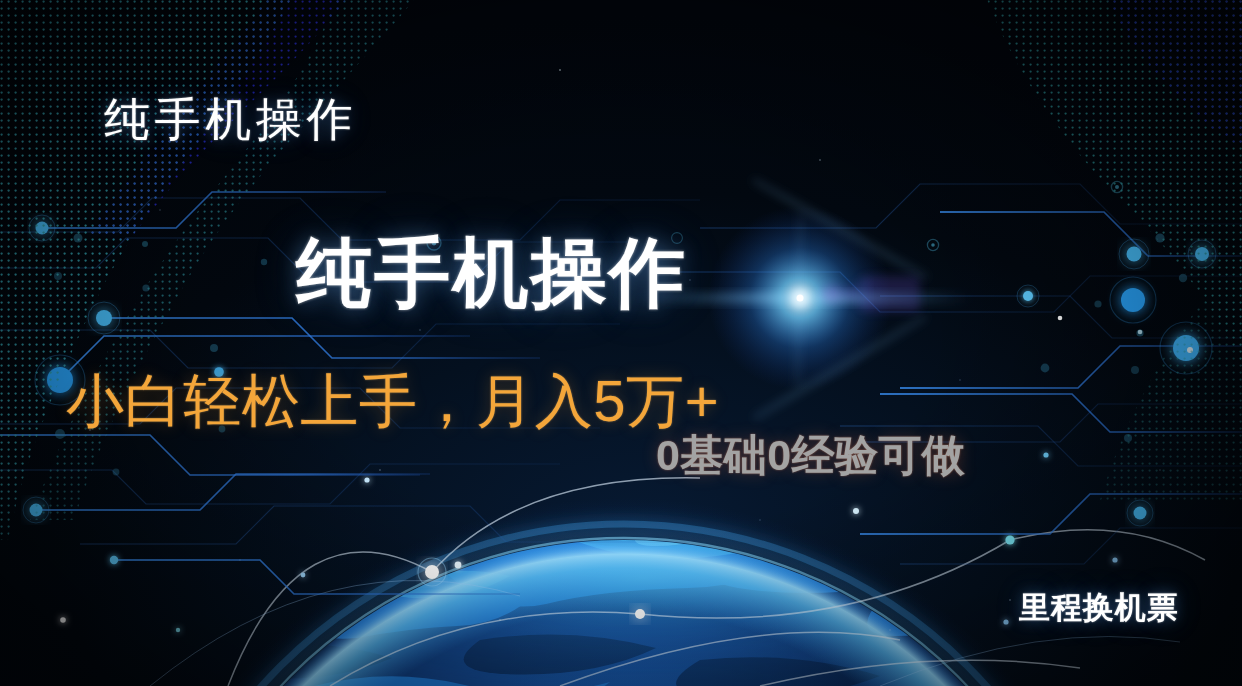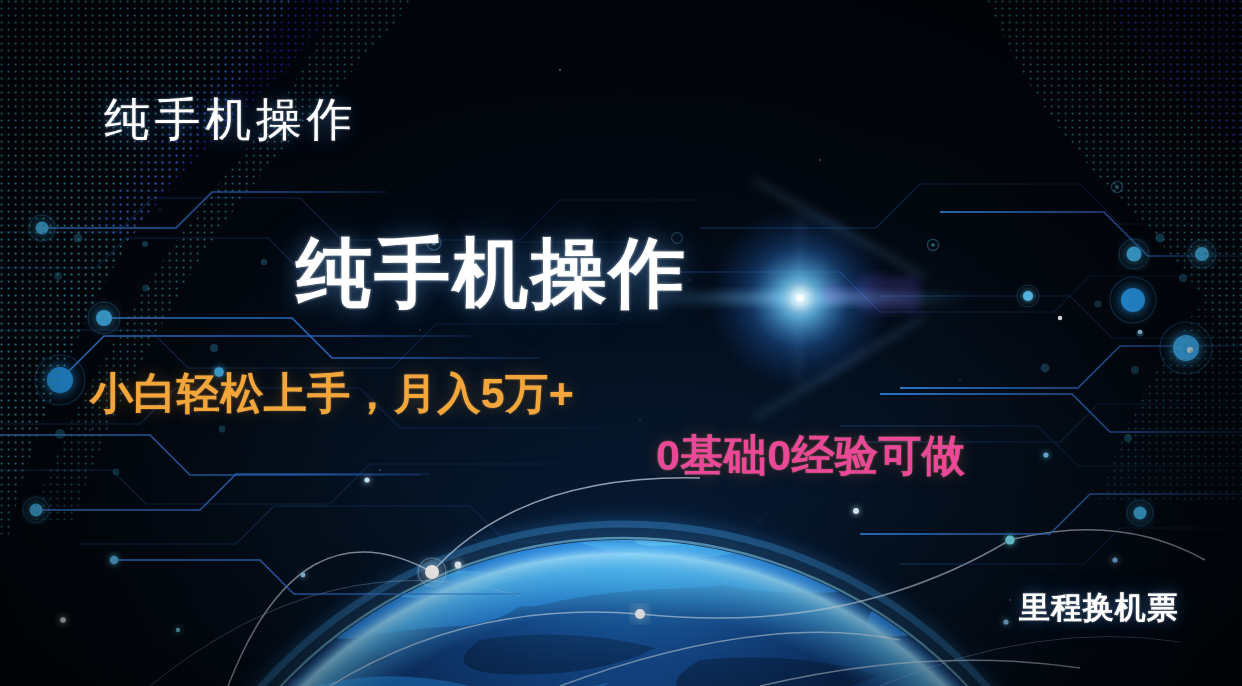--- a/index.html
+++ b/index.html
@@ -98,36 +98,35 @@
     font-weight: 700;
     letter-spacing: .03em;
     text-shadow:
       0 0 3px rgba(255,255,255,.6),
       0 0 20px rgba(120,185,255,.4),
       0 0 46px rgba(60,130,225,.25);
   }
 
   .t-bullet1 {
     left: 66px; top: 372px;
-    font-size: 43px;
-    font-weight: 700;
+    font-size: 58px;
+    font-weight: 400;
     letter-spacing: .01em;
     color: #f4a63a;
     text-shadow:
       0 0 2px rgba(255,200,110,.5),
       0 0 16px rgba(240,150,40,.3);
-    margin-left: 24px;
   }
 
   .t-bullet2 {
     left: 656px; top: 434px;
     font-size: 43px;
     font-weight: 700;
     letter-spacing: .01em;
-    color: #ec4899;
+    color: #a3a3a3;
     text-shadow:
       0 0 2px rgba(255,170,130,.5),
       0 0 16px rgba(235,110,60,.3);
   }
 
   .t-footer {
     left: 1019px; top: 592px;
     font-size: 31px;
     font-weight: 700;
     letter-spacing: .03em;

